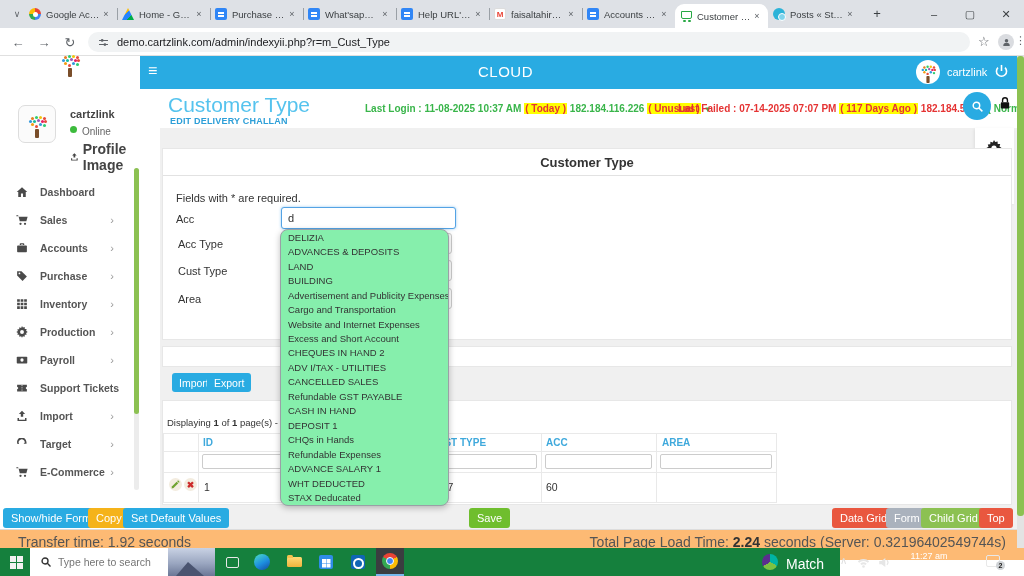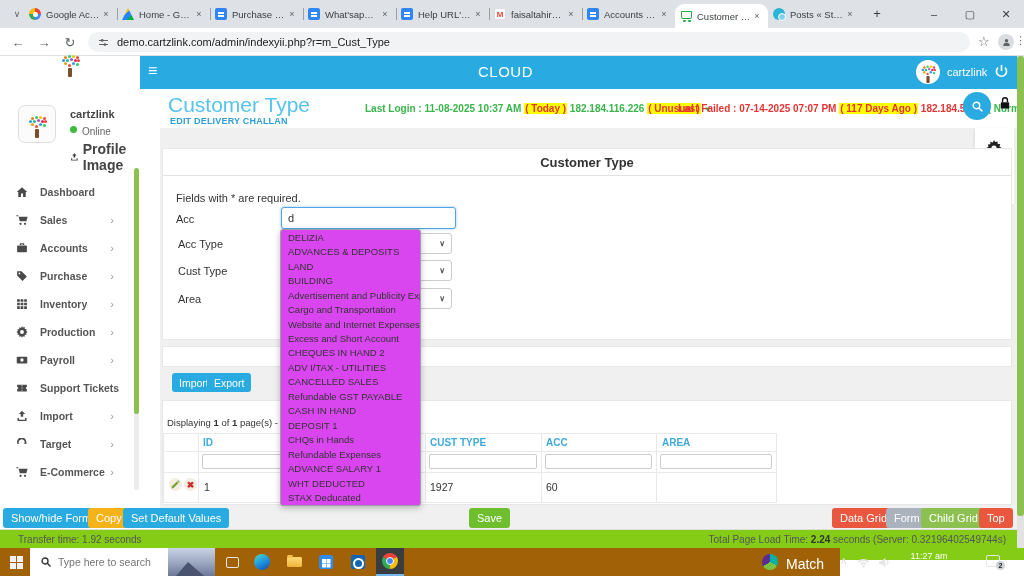--- a/index.html
+++ b/index.html
@@ -104,21 +104,21 @@
   
   #form-card{position:absolute;left:162px;top:148px;width:850px;height:192px;background:#fff;border:1px solid #e7e7e7}
   #panel-title{position:absolute;left:0;top:0;width:100%;height:27px;border-bottom:1px solid #e2e2e2;font-size:13px;font-weight:bold;color:#333;text-align:center;line-height:27px}
   #required-note{position:absolute;left:13px;top:43px;font-size:11px;color:#333}
   .f-label{position:absolute;font-size:11px;color:#333}
   #acc-input{position:absolute;left:118px;top:58px;width:175px;height:22px;border:1px solid #54a3e4;border-radius:3px;box-shadow:0 0 3px rgba(82,168,236,.6);font-size:11px;padding:0 6px;outline:0;font-family:inherit;color:#333}
   .sel{position:absolute;left:118px;width:171px;height:21px;border:1px solid #ccc;border-radius:3px;background:#fff;display:flex;align-items:center;justify-content:flex-end;padding-right:6px}
   .sel::after{content:"\2228";font-size:8px;color:#555;font-weight:bold}
 
   
-  #dropdown{position:absolute;left:280px;top:229px;width:141px;height:277px;background:#d946ef;border:1px solid #9aa0a6;border-radius:3px;box-shadow:0 2px 6px rgba(0,0,0,.25);z-index:50;display:flex;flex-direction:column;overflow:hidden}
+  #dropdown{position:absolute;left:280px;top:229px;width:169px;height:277px;background:#86efac;border:1px solid #9aa0a6;border-radius:8px;box-shadow:0 2px 6px rgba(0,0,0,.25);z-index:50;display:flex;flex-direction:column;overflow:hidden}
   .dd-item{flex:1;display:flex;align-items:center;padding-left:7px;font-size:9.5px;color:#333;white-space:nowrap}
 
   
   #strip-card{position:absolute;left:162px;top:346px;width:850px;height:21px;background:#fff;border:1px solid #e7e7e7}
   .imp-btn{position:absolute;top:373px;height:19px;background:#29abe2;color:#fff;font-size:10.5px;border:0;border-radius:3px;padding:0 7px;font-family:inherit}
 
   
   #grid-card{position:absolute;left:162px;top:400px;width:850px;height:105px;background:#fff;border:1px solid #e7e7e7}
   #paging{position:absolute;left:4px;top:16px;font-size:9.5px;color:#333;white-space:nowrap}
   #paging b{font-weight:bold}
@@ -131,32 +131,32 @@
   .act-ico{position:absolute;top:77px;width:13px;height:13px;border-radius:50%;background:#f3ecdf;display:flex;align-items:center;justify-content:center}
   .del-x{color:#cc2b2b;font-size:9px;font-weight:bold}
   .del-x::before{content:"\2716"}
 
   
   .bbtn{position:absolute;top:508px;height:20px;border:0;border-radius:3px;color:#fff;font-size:11px;padding:0 8px;font-family:inherit;z-index:10}
   .b-blue{background:#29abe2}.b-yellow{background:#f5b31a}.b-green{background:#6fbe2e}
   .b-red{background:#e9573f}.b-gray{background:#aab2bd}.b-lgreen{background:#8cc152}
 
   
-  #footer{position:absolute;left:0;top:529px;width:1024px;height:31px;background:#84cc16;border-top:1px solid #ddd;font-size:10px;color:#555}
+  #footer{position:absolute;left:0;top:529px;width:1024px;height:31px;background:#fdba74;border-top:1px solid #ddd;font-size:14px;color:#555}
   #footer .ft-left{position:absolute;left:18px;top:4px}
   #footer .ft-center{position:absolute;left:0;top:4px;width:100%;text-align:center}
   #footer .ft-right{position:absolute;right:18px;top:4px}
   #footer b{color:#333}
 
   
   #page-scroll-track{position:absolute;left:1017px;top:56px;width:7px;height:492px;background:#e3e3e3}
   #page-scroll-thumb{position:absolute;left:1017px;top:56px;width:7px;height:460px;background:#8cc152;border-radius:3px}
 
   
-  #taskbar{position:absolute;left:0;top:548px;width:840px;height:28px;background:#a16207}
+  #taskbar{position:absolute;left:0;top:548px;width:840px;height:28px;background:#15803d}
   .win-start{position:absolute;left:10px;top:8px;width:13px;height:13px}
   .win-start::before{content:"";position:absolute;left:0;top:0;width:6px;height:6px;background:#f2f2f2;box-shadow:7px 0 0 #f2f2f2,0 7px 0 #f2f2f2,7px 7px 0 #f2f2f2}
   #tb-search{position:absolute;left:30px;top:0;width:185px;height:28px;background:#fff;display:flex;align-items:center}
   #tb-search svg{margin:0 6px 0 10px;color:#333}
   #tb-search input{border:0;outline:0;font-size:10.5px;color:#333;width:100px;font-family:inherit}
   #tb-thumb{position:absolute;left:168px;top:0;width:47px;height:28px;background:linear-gradient(180deg,#c9d2e4 0%,#9aa6c0 55%,#6b7796 100%);overflow:hidden}
   #tb-thumb::after{content:"";position:absolute;bottom:0;left:8px;border-left:12px solid transparent;border-right:16px solid transparent;border-bottom:14px solid #4a5470}
   .tb-ico{position:absolute;top:0;width:28px;height:28px;display:flex;align-items:center;justify-content:center}
   .tview{width:13px;height:11px;border:1.5px solid #e8e8e8;border-radius:2px;position:relative}
   .edge-ball{width:16px;height:16px;border-radius:50%;background:linear-gradient(150deg,#49d6c9 5%,#1d8fe0 55%,#134aa0)}

